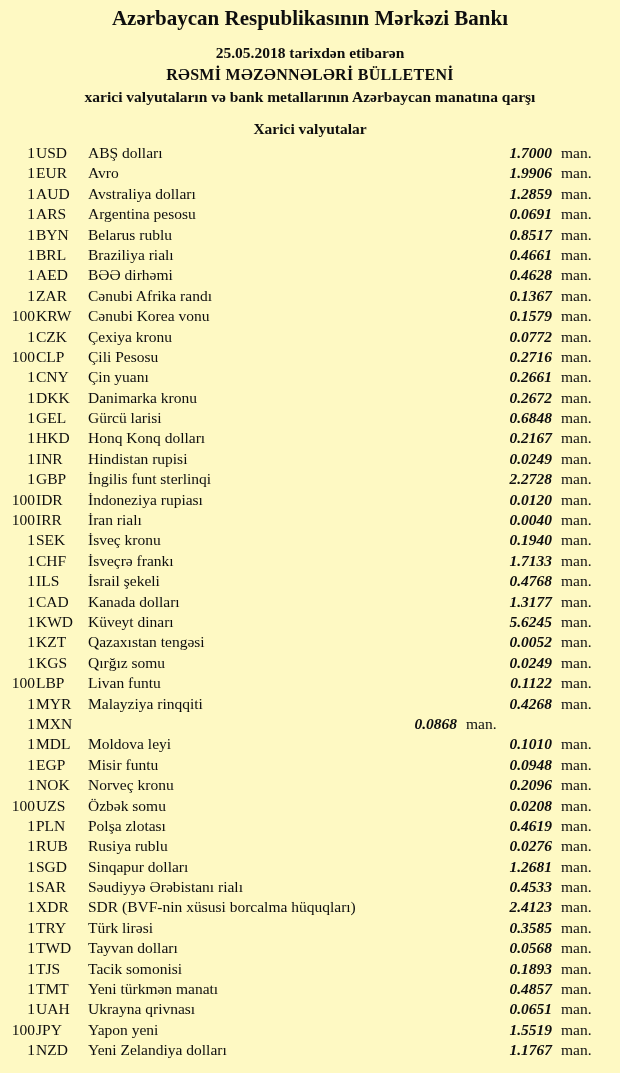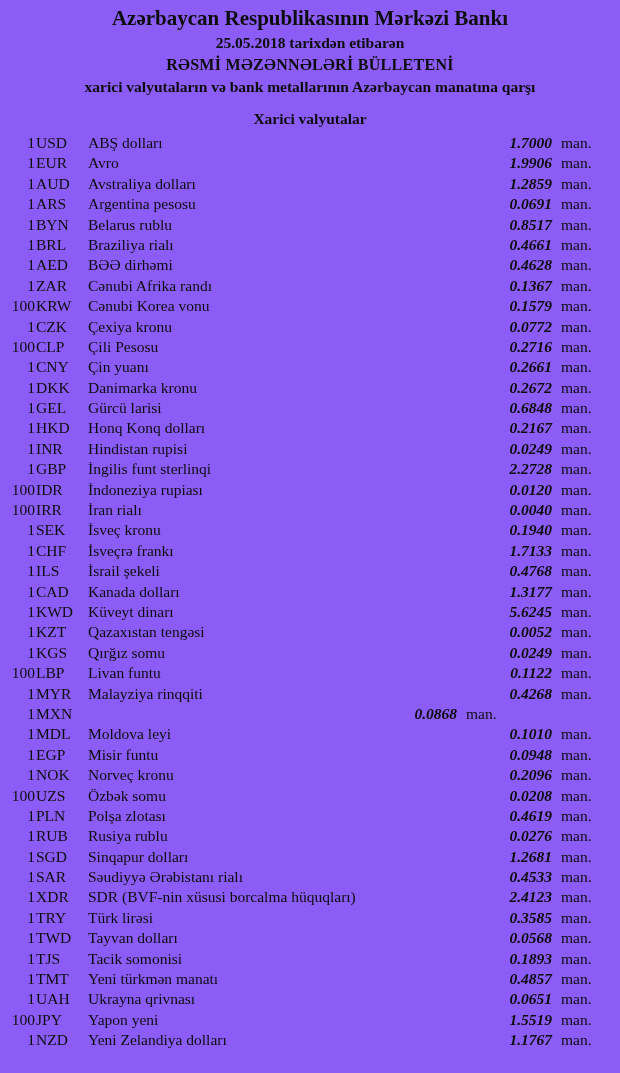--- a/index.html
+++ b/index.html
@@ -11,36 +11,36 @@
     width: 620px;
     height: 1073px;
     font-family: "Liberation Serif", "DejaVu Serif", serif;
     color: #0e0e0e;
     -webkit-font-smoothing: antialiased;
   }
   .page {
     width: 620px;
     height: 1073px;
     overflow: hidden;
-    background: #8b5cf6;
+    background: #fef9c3;
   }
   header { text-align: center; }
   .title {
     padding-top: 7px;
     font-size: 21px;
     font-weight: bold;
     line-height: 23px;
   }
   .sub {
     font-weight: bold;
     font-size: 15.5px;
     line-height: 18px;
     margin-top: 4px;
   }
-  .date-line { margin-top: 4px; }
+  .date-line { margin-top: 14px; }
   .bulletin-title {
     font-size: 16px;
     letter-spacing: 0.3px;
   }
   .section-title {
     text-align: center;
     font-weight: bold;
     font-size: 15.5px;
     line-height: 18px;
     margin-top: 14px;

